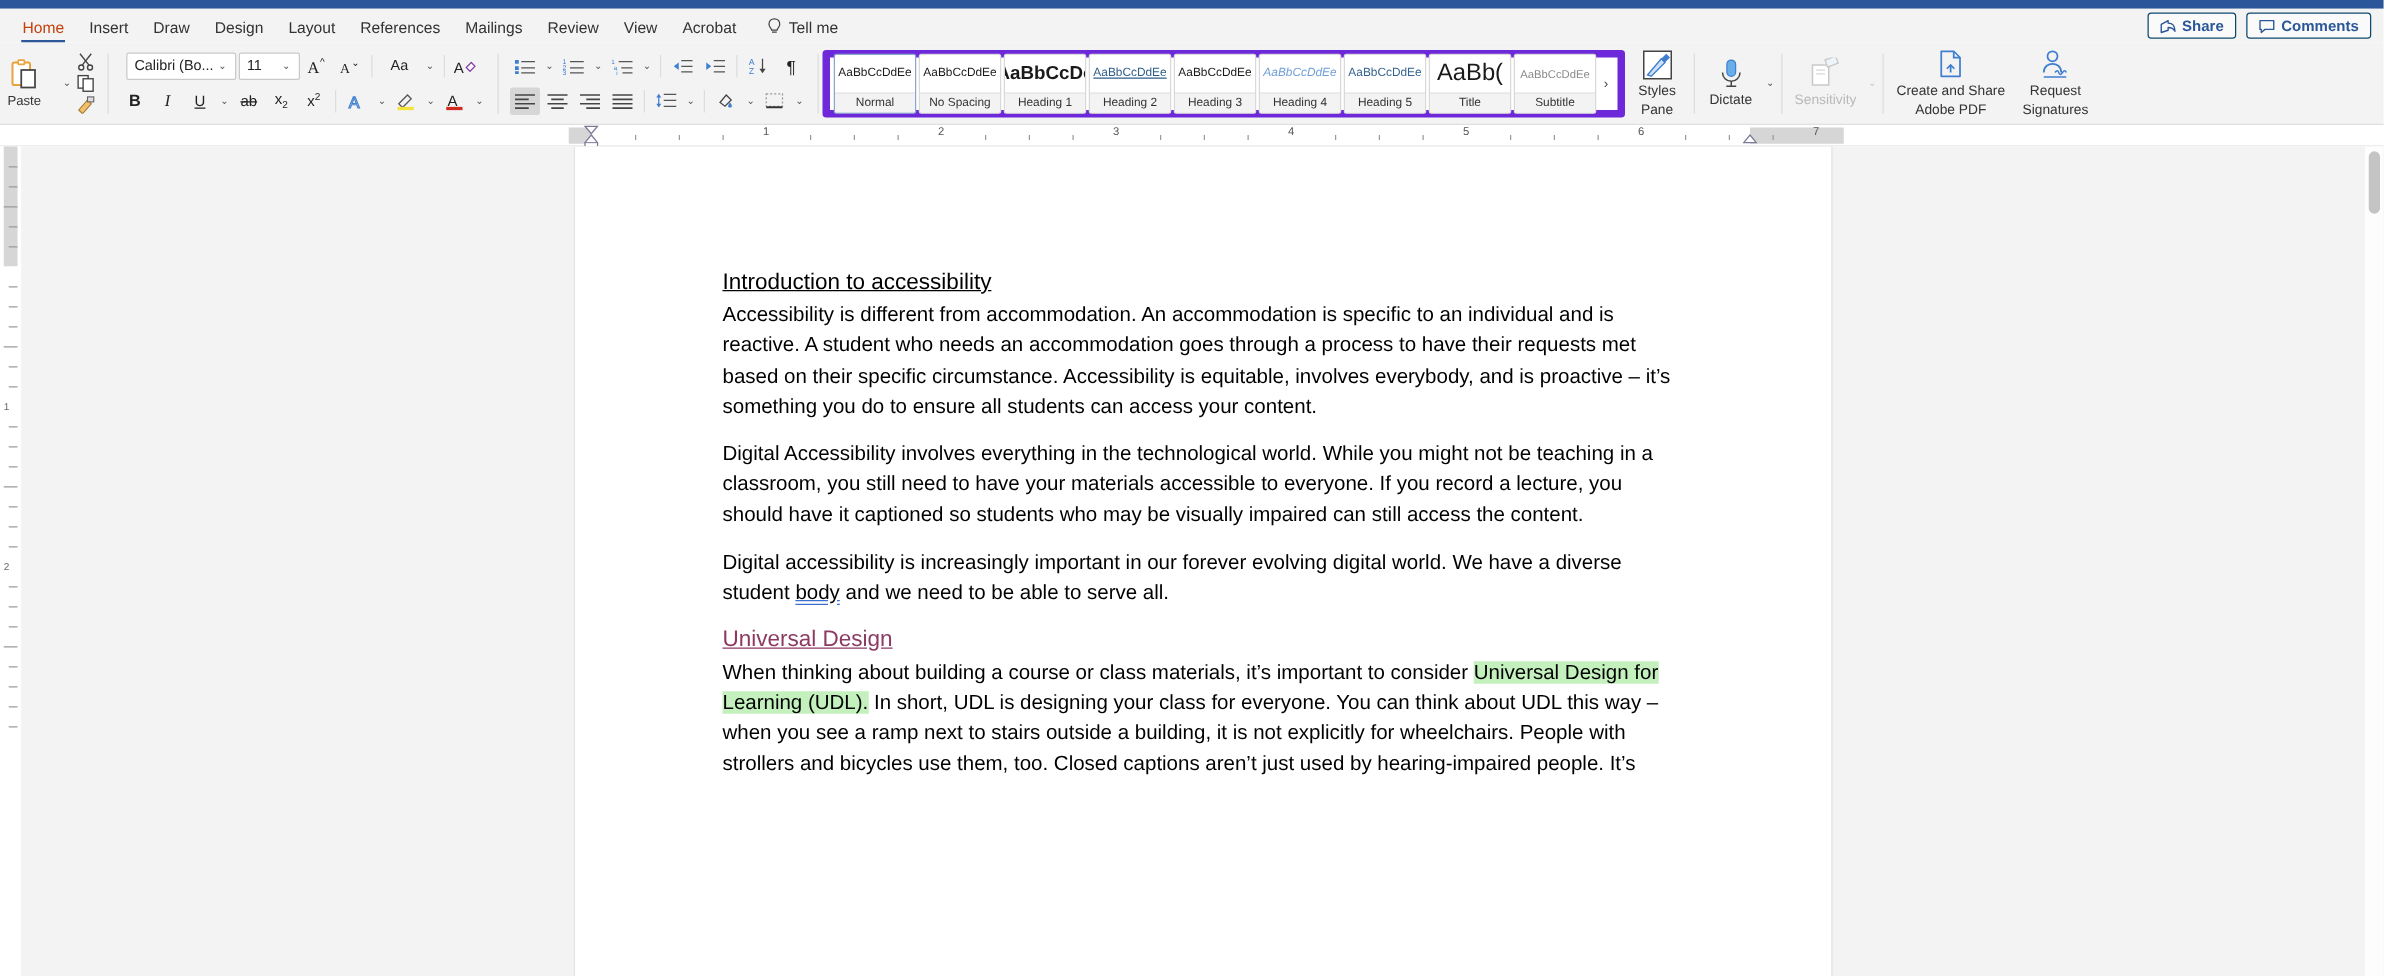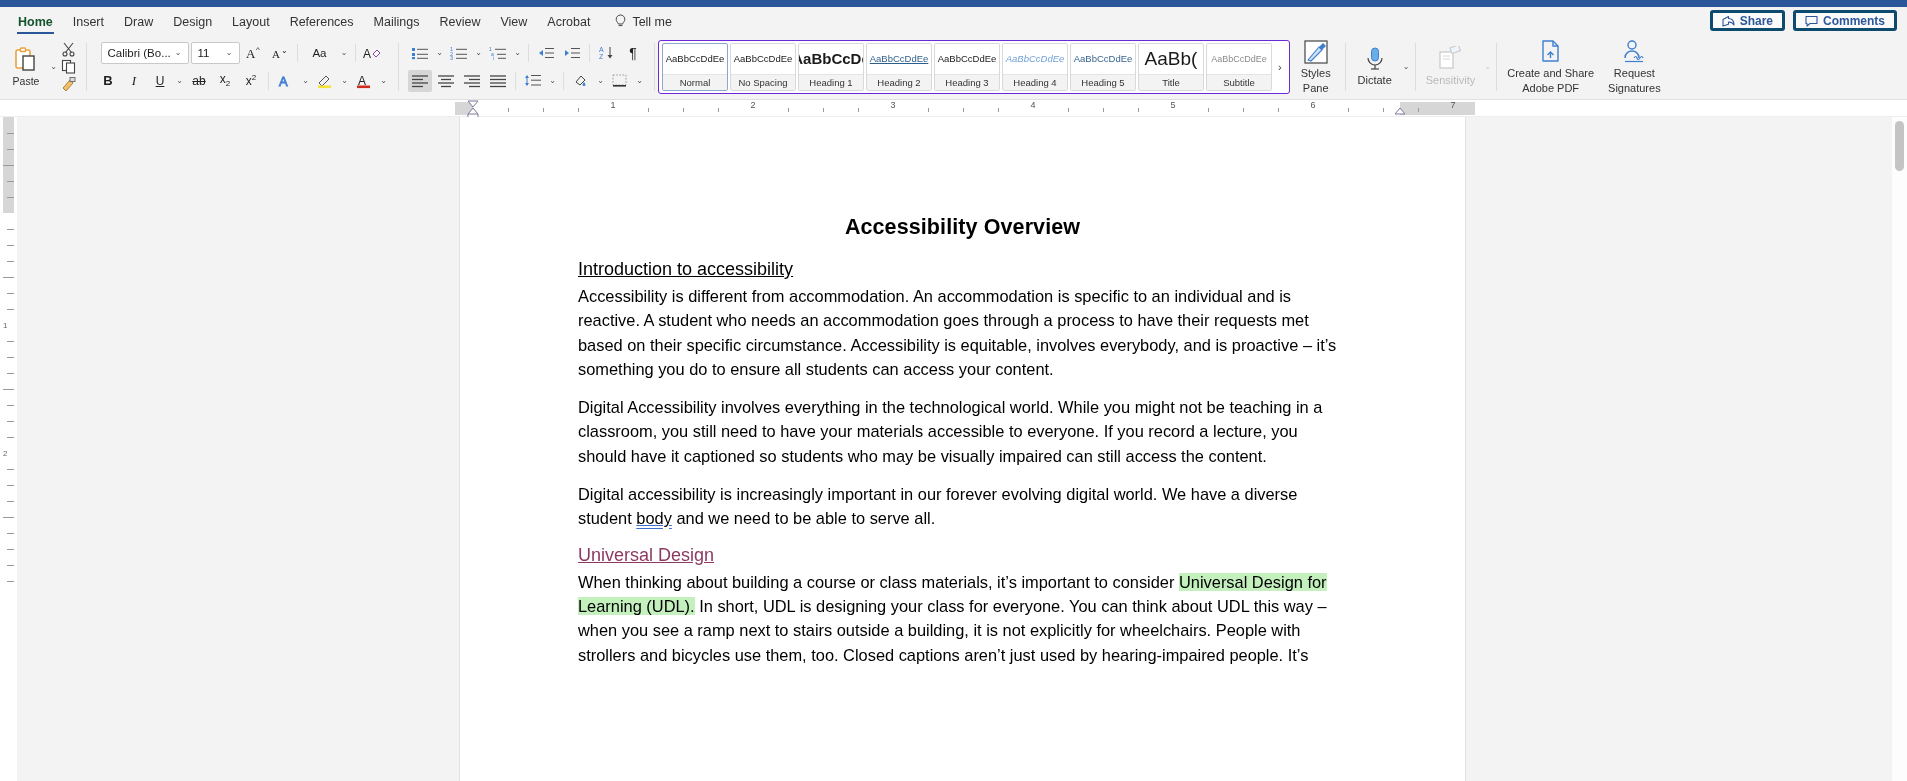--- a/index.html
+++ b/index.html
@@ -15,45 +15,45 @@
   
   .tabbar {
     height: 27px; background: #f3f3f3;
     display: flex; align-items: flex-end;
     padding-left: 8px; position: relative;
   }
   .tab {
     font-size: 12.5px; color: #333; padding: 3px 10px 5px 10px;
     cursor: default; white-space: nowrap; position: relative;
   }
-  .tab.active { color: #14532d; font-weight: bold; }
+  .tab.active { color: #c2410c; font-weight: normal; }
   .tab.active::after {
     content: ""; position: absolute; left: 9px; right: 9px; bottom: 0;
     height: 2.5px; background: #2b579a;
   }
   .tellme { display: flex; align-items: center; gap: 5px; padding: 3px 10px 5px 14px; font-size: 12.5px; color: #333; }
   .rightbtns { position: absolute; right: 10px; bottom: 3px; display: flex; gap: 8px; }
   .rbtn {
     display: flex; align-items: center; gap: 5px;
-    border: 3px solid #0c4a6e; background: #fafafa; border-radius: 3px;
+    border: 1px solid #0c4a6e; background: #fafafa; border-radius: 3px;
     padding: 2px 9px; font-size: 12px; color: #2b579a; font-weight: bold;
     height: 21px;
   }
 
   
   .ribbon {
     height: 66px; background: #f3f3f3; display: flex; align-items: stretch;
     border-bottom: 1px solid #e0e0e0; position: relative;
   }
   .group { display: flex; align-items: center; height: 100%; padding: 0 6px; }
   .sep { width: 1px; background: #dddddd; margin: 8px 3px; height: 48px; align-self: center; }
 
   
   .paste {
-    display: flex; flex-direction: column; align-items: center; justify-content: center;
+    display: flex; flex-direction: column; align-items: flex-start; justify-content: center;
     width: 40px; gap: 1px;
   }
   .paste .lbl { font-size: 10.5px; color: #333; }
   .cliptools { display: flex; flex-direction: column; gap: 2px; align-items: center; padding-left: 2px; }
 
   
   .fontgrp { display: flex; flex-direction: column; justify-content: center; gap: 4px; }
   .frow { display: flex; align-items: center; gap: 2px; height: 24px; }
   .combo {
     border: 1px solid #c9c9c9; background: #fff; border-radius: 2px;
@@ -69,21 +69,21 @@
   .ibtn.wide { width: 34px; }
   .ibtn.sel { background: #d6d6d6; }
   .cv { font-size: 8px; color: #555; width: 11px; text-align: center; }
 
   
   .pargrp { display: flex; flex-direction: column; justify-content: center; gap: 4px; }
 
   
   .gallery {
     display: flex; align-items: center; gap: 2px;
-    border: 1px solid #6d28d9; background: #fff; border-radius: 3px;
+    border: 6px solid #6d28d9; background: #fff; border-radius: 3px;
     height: 54px; padding: 2px 3px; align-self: center;
   }
   .sitem {
     width: 66px; height: 48px; border: 1px solid #d9d9d9; border-radius: 2px;
     background: #fff; display: flex; flex-direction: column;
     align-items: center; justify-content: space-between; overflow: hidden;
   }
   .sitem.active { border: 1.6px solid #8ba6cf; }
   .sitem .sample {
     flex: 1; display: flex; align-items: center; justify-content: center;
@@ -661,21 +661,20 @@
     <div class="vr-tick" style="top:416px;"></div>
     <div class="vr-tick" style="top:432px;"></div>
     <div class="vr-tick" style="top:448px;"></div>
     <div class="vr-tick" style="top:464px;"></div>
   </div>
 
   <div class="canvas">
     <div class="page">
       <div class="pagebody">
 
-        <div class="doc-title">Accessibility Overview</div>
 
         <div class="h-und">Introduction to accessibility</div>
 
 
         <div class="para">Accessibility is different from accommodation. An accommodation is specific to an individual and is reactive. A student who needs an accommodation goes through a process to have their requests met based on their specific circumstance. Accessibility is equitable, involves everybody, and is proactive – it’s something you do to ensure all students can access your content.</div>
 
 
         <div class="para">Digital Accessibility involves everything in the technological world. While you might not be teaching in a classroom, you still need to have your materials accessible to everyone. If you record a lecture, you should have it captioned so students who may be visually impaired can still access the content.</div>
 
         <div class="para">

